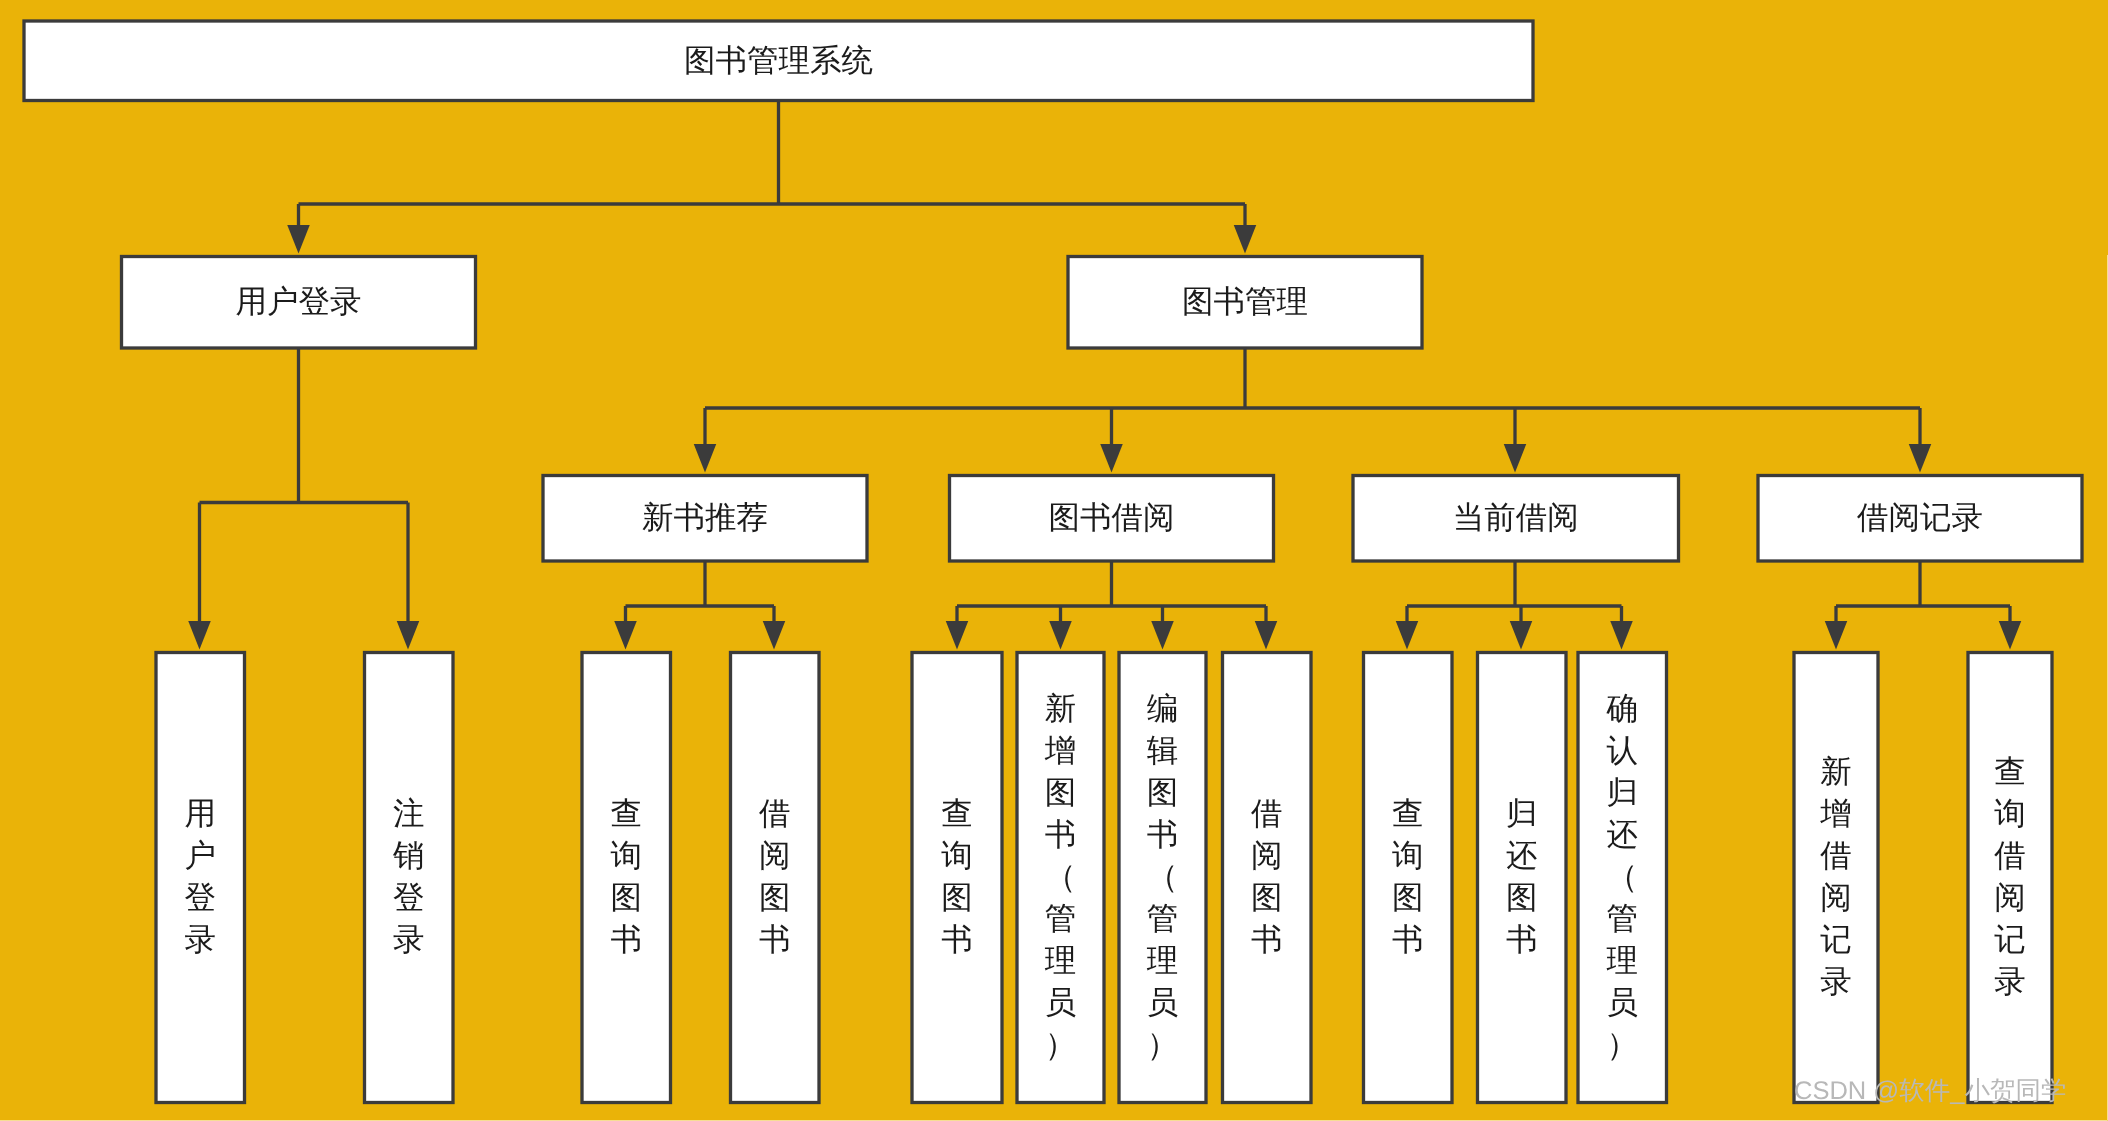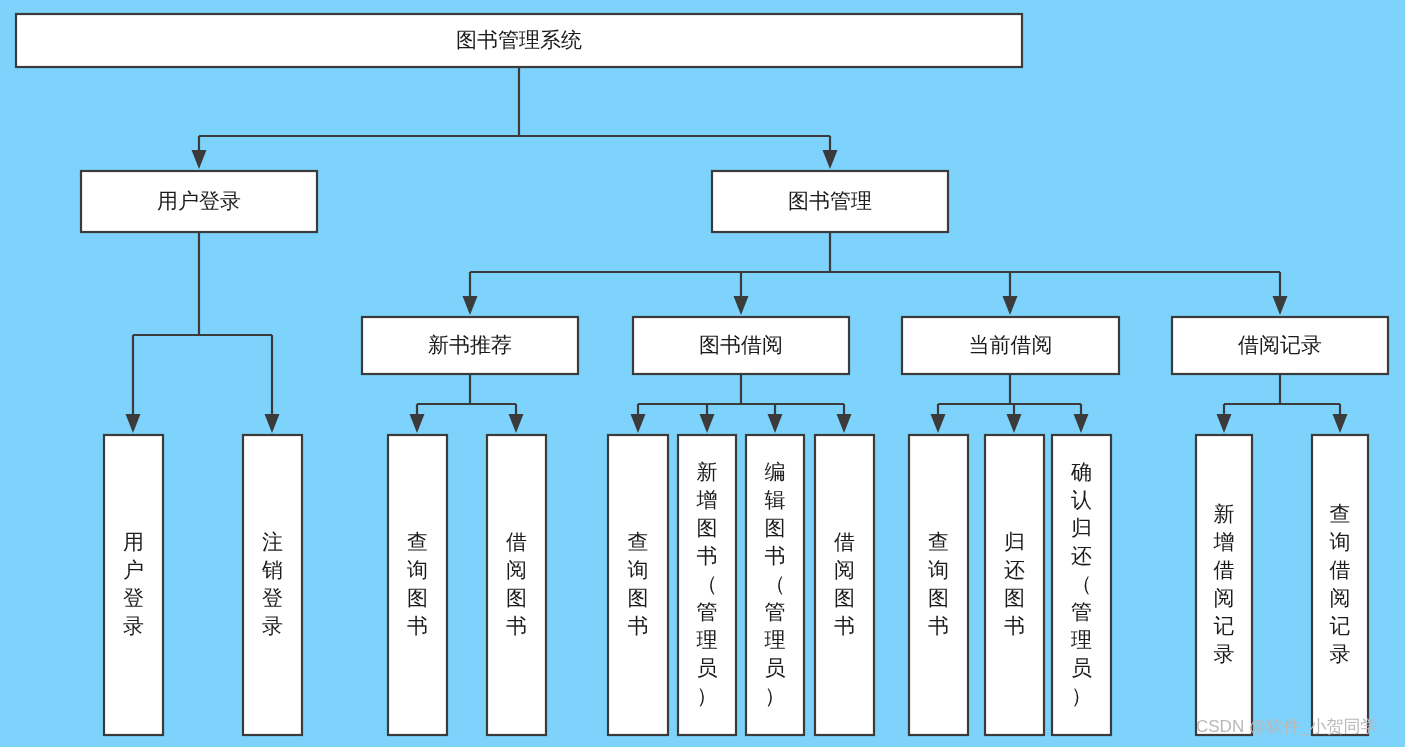--- a/index.html
+++ b/index.html
@@ -8,21 +8,21 @@
     padding: 0;
     background: #ffffff;
   }
   body {
     font-family: "Liberation Sans", "DejaVu Sans", sans-serif;
   }
   #diagram-root {
     position: relative;
     width: 1405px;
     height: 747px;
-    background: #7dd3fc;
+    background: #eab308;
     overflow: hidden;
   }
   svg.diagram-canvas {
     position: absolute;
     left: 0;
     top: 0;
     width: 1405px;
     height: 747px;
     display: block;
   }

